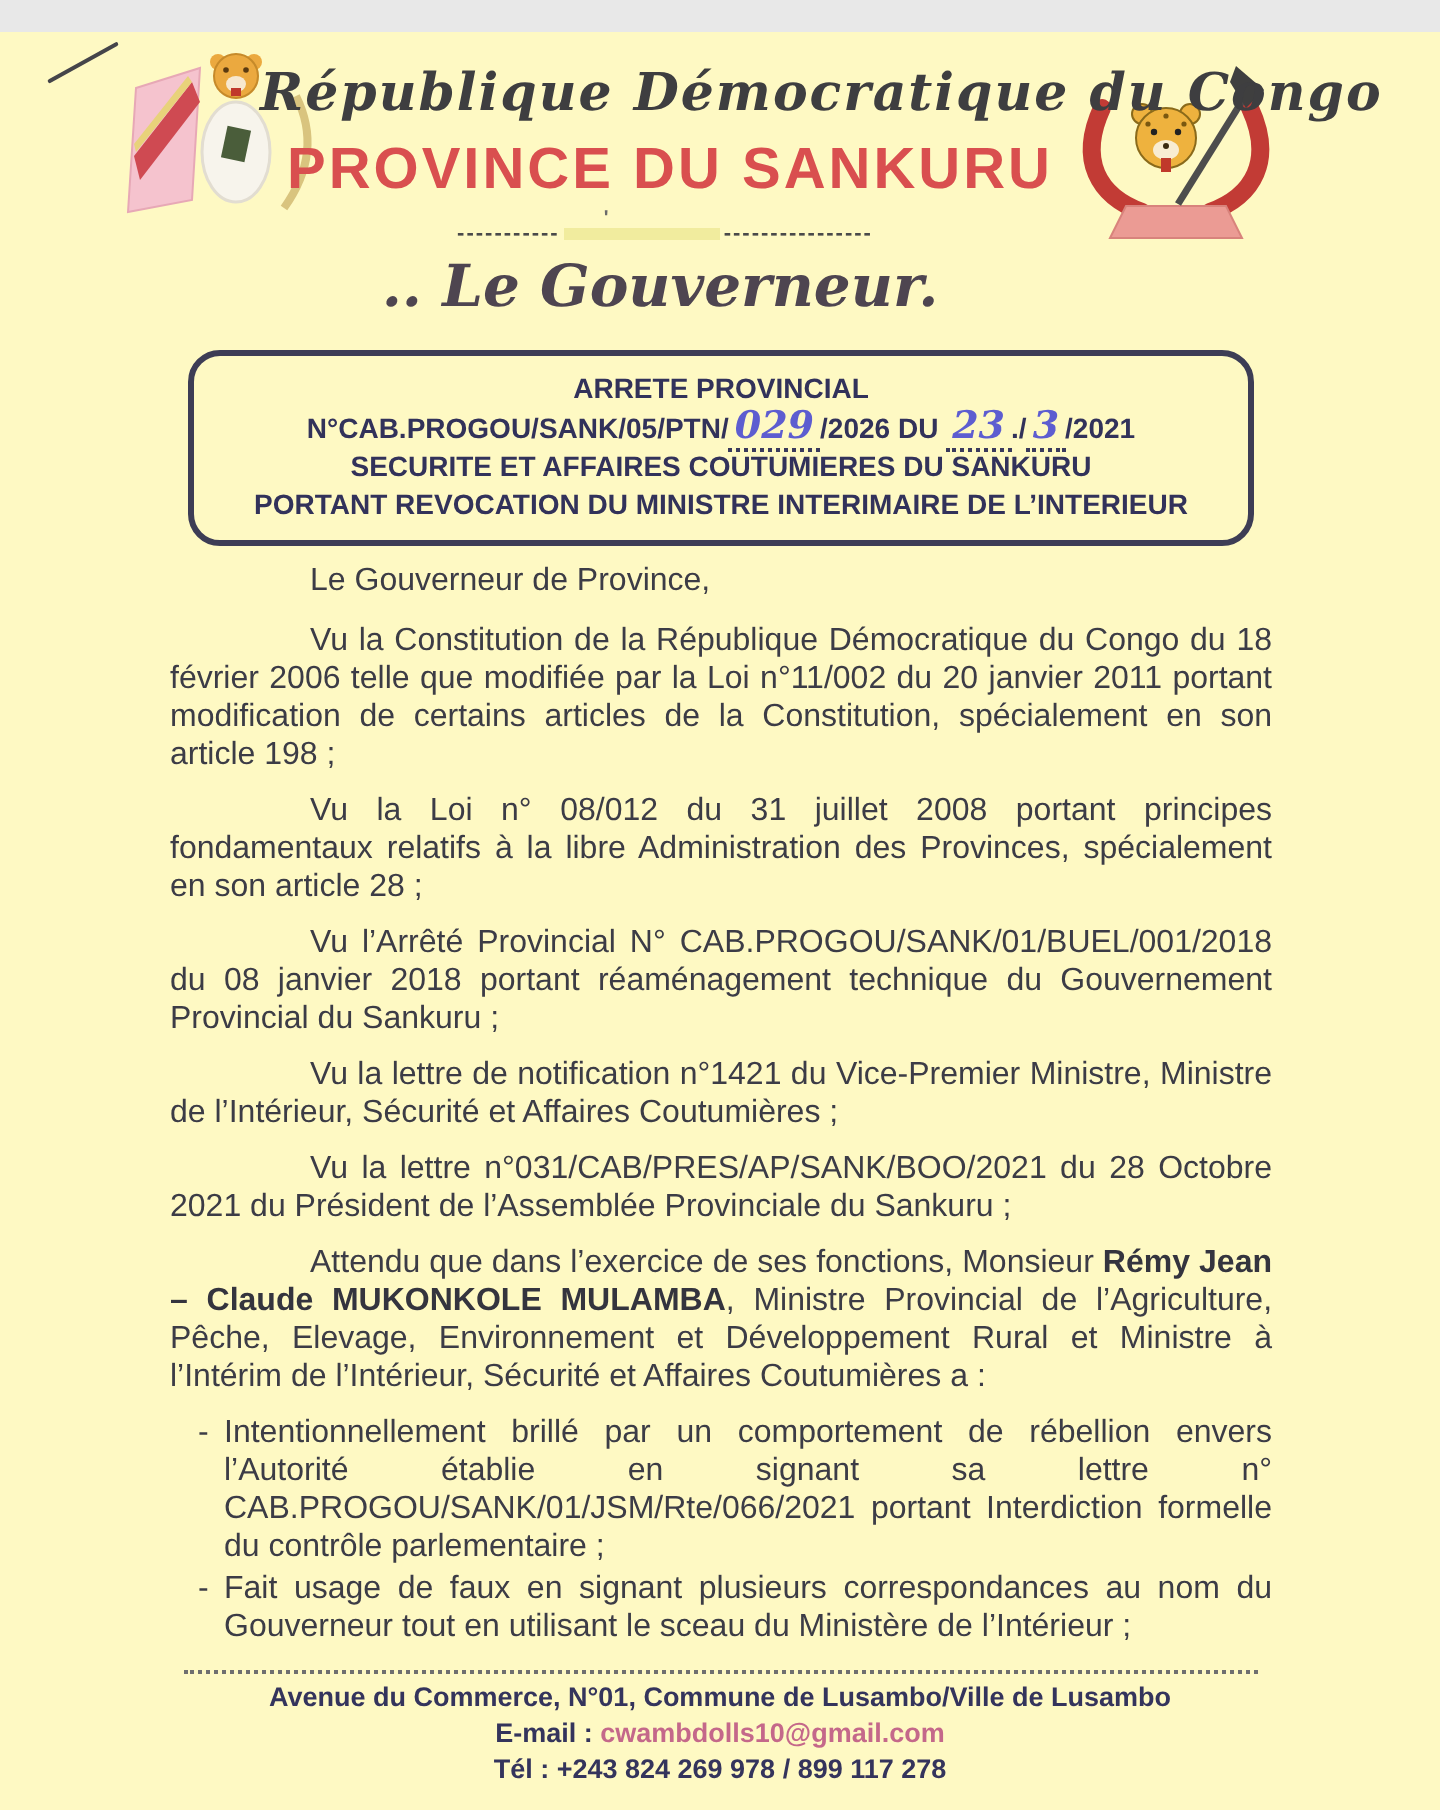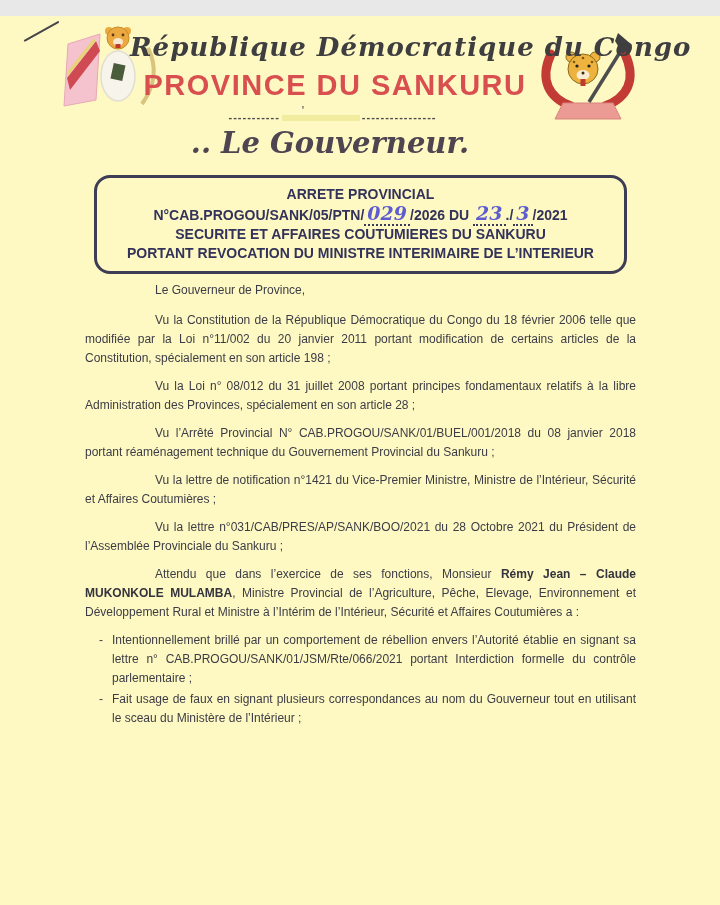--- a/index.html
+++ b/index.html
@@ -31,21 +31,21 @@
     font-family:"DejaVu Serif",serif;font-style:italic;font-weight:600;
     font-size:29px;color:#4e4550;}
   
   .title-box{position:absolute;left:94px;top:159px;width:533px;box-sizing:border-box;
     border:3px solid #3d3d55;border-radius:16px;padding:7px 20px 8px;
     text-align:center;font-weight:700;font-size:14px;line-height:19px;color:#32325a;}
   .hw{font-family:"DejaVu Serif",serif;font-style:italic;font-weight:700;
     color:#5d5dd0;font-size:19px;padding:0 3px;border-bottom:2px dotted #3a3a5c;}
   
   .doc-body{position:absolute;left:85px;top:265px;width:551px;
-    font-size:12px;color:#3c3c46;text-align:justify;}
+    font-size:16px;color:#3c3c46;text-align:justify;}
   .doc-body p{margin:0 0 9px;text-indent:70px;line-height:19px;}
   .doc-body p.salutation{margin-bottom:11px;}
   .doc-body strong{color:#34343e;}
   .bullet{display:flex;margin:0 0 2px;line-height:19px;}
   .bullet .dash{flex:none;width:27px;padding-left:14px;box-sizing:border-box;}
   .bullet .btext{flex:1;text-align:justify;}
   
   .footer{position:absolute;left:0;right:0;top:819px;text-align:center;
     color:#34345c;font-weight:700;font-size:13.5px;line-height:18px;}
   .footer-rule{width:537px;margin:0 auto 3px;border-top:2px dotted #6f6f6f;}
@@ -128,14 +128,20 @@
     <div class="bullet">
       <span class="dash">-</span>
       <span class="btext">Intentionnellement brillé par un comportement de rébellion envers l’Autorité établie en signant sa lettre n° CAB.PROGOU/SANK/01/JSM/Rte/066/2021 portant Interdiction formelle du contrôle parlementaire ;</span>
     </div>
     <div class="bullet">
       <span class="dash">-</span>
       <span class="btext">Fait usage de faux en signant plusieurs correspondances au nom du Gouverneur tout en utilisant le sceau du Ministère de l’Intérieur ;</span>
     </div>
   </div>
 
+  <div class="footer">
+    <div class="footer-rule"></div>
+    <div>Avenue du Commerce, N°01, Commune de Lusambo/Ville de Lusambo</div>
+    <div><span>E-mail : </span><span class="email">cwambdolls10@gmail.com</span></div>
+    <div>Tél : +243 824 269 978 / 899 117 278</div>
+  </div>
 
 </div>
 
 </body></html>

